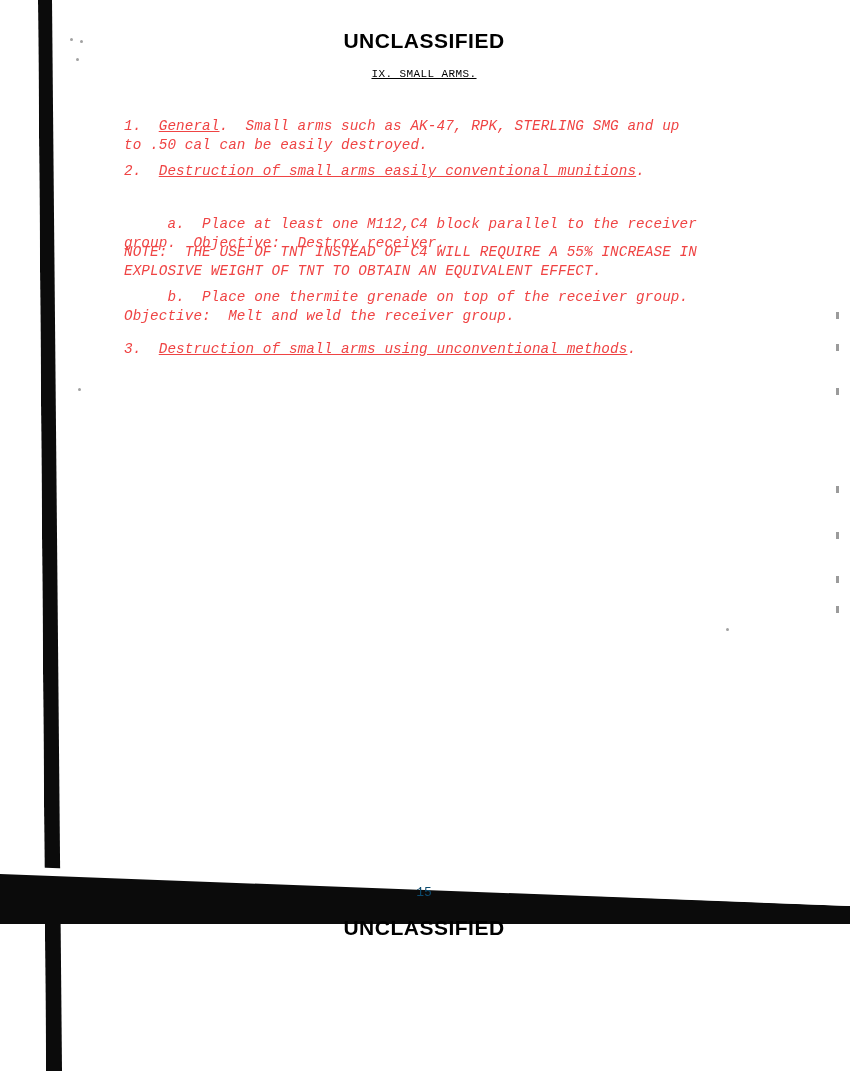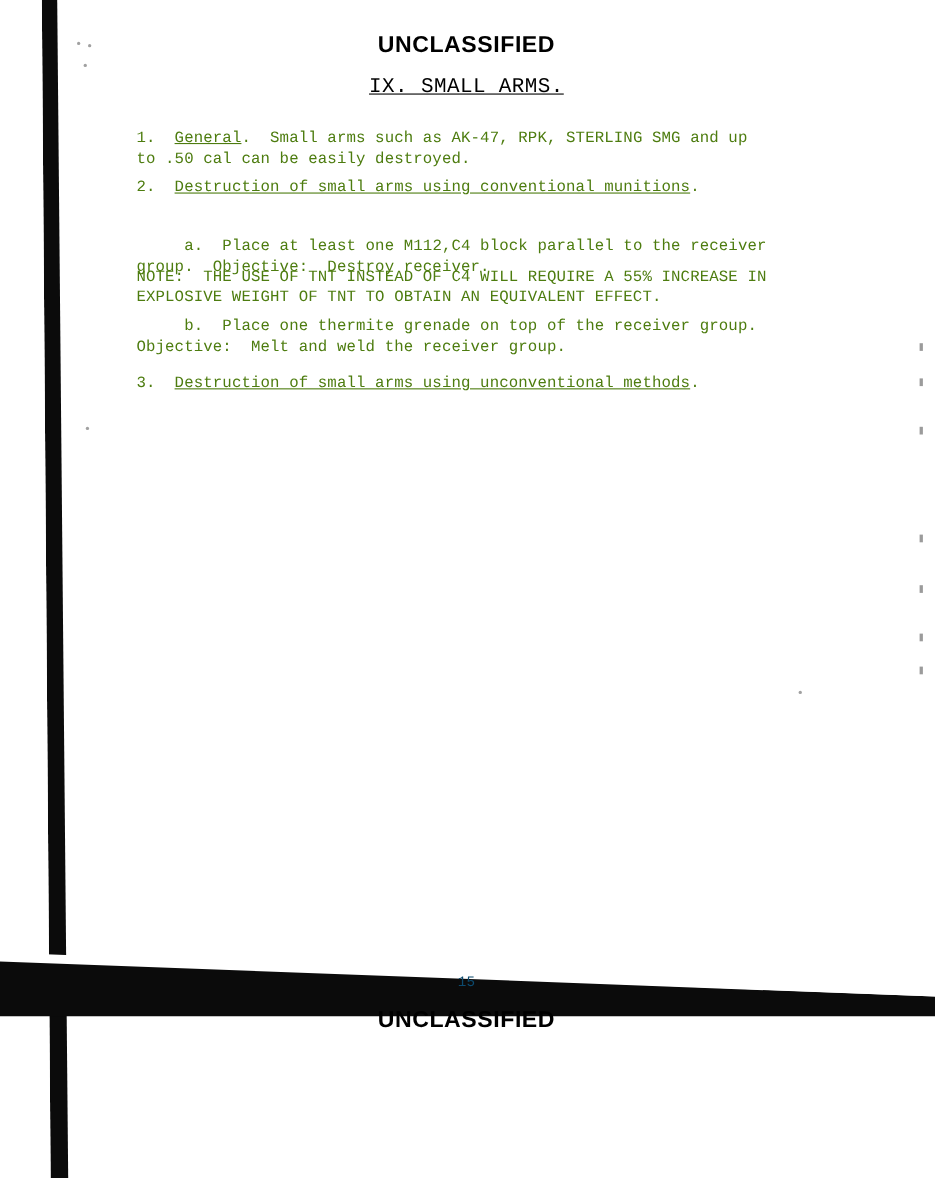--- a/index.html
+++ b/index.html
@@ -51,36 +51,37 @@
   .class-top { position: absolute; left: 124px; top: 29px; width: 600px; }
   .class-bottom { position: absolute; left: 124px; top: 916px; width: 600px; }
 
   .section-title {
     position: absolute;
     left: 124px;
     top: 68px;
     width: 600px;
     text-align: center;
     font-family: "Liberation Mono", monospace;
-    font-size: 19px;
+    font-size: 11px;
     letter-spacing: 0.4px;
     color: #000;
   }
   .section-title u { text-decoration: underline; }
 
   .body-block {
     position: absolute;
     left: 124px;
     width: 640px;
     font-family: "Liberation Mono", monospace;
     font-size: 14.3px;
     line-height: 18.5px;
-    color: #4d7c0f;
+    color: #ef4444;
     letter-spacing: 0.1px;
     white-space: pre-wrap;
+    font-style: italic;
   }
   u.solid { text-decoration: underline; }
 
   .page-number {
     position: absolute;
     left: 124px;
     top: 885px;
     width: 600px;
     text-align: center;
     font-family: "Liberation Mono", monospace;
@@ -121,21 +122,21 @@
     <polygon points="0,22 850,54 850,62 0,30" fill="#ffffff"></polygon>
   </svg>
 
   <div class="classification class-top">UNCLASSIFIED</div>
 
   <div class="section-title"><u>IX.  SMALL ARMS.</u></div>
 
   <div class="body-block" style="top:117px;"><span>1.  <u class="solid">General</u>.  Small arms such as AK-47, RPK, STERLING SMG and up
 to .50 cal can be easily destroyed.</span></div>
 
-  <div class="body-block" style="top:162px;"><span>2.  <u class="solid">Destruction of small arms using conventional munitions</u>.</span></div>
+  <div class="body-block" style="top:162px;"><span>2.  <u class="solid">Destruction of small arms easily conventional munitions</u>.</span></div>
 
   <div class="body-block" style="top:198px;margin-top:17px;"><span>     a.  Place at least one M112,C4 block parallel to the receiver
 group.  Objective:  Destroy receiver.</span></div>
 
   <div class="body-block" style="top:243px;"><span>NOTE:  THE USE OF TNT INSTEAD OF C4 WILL REQUIRE A 55% INCREASE IN
 EXPLOSIVE WEIGHT OF TNT TO OBTAIN AN EQUIVALENT EFFECT.</span></div>
 
   <div class="body-block" style="top:288px;"><span>     b.  Place one thermite grenade on top of the receiver group.
 Objective:  Melt and weld the receiver group.</span></div>
 

